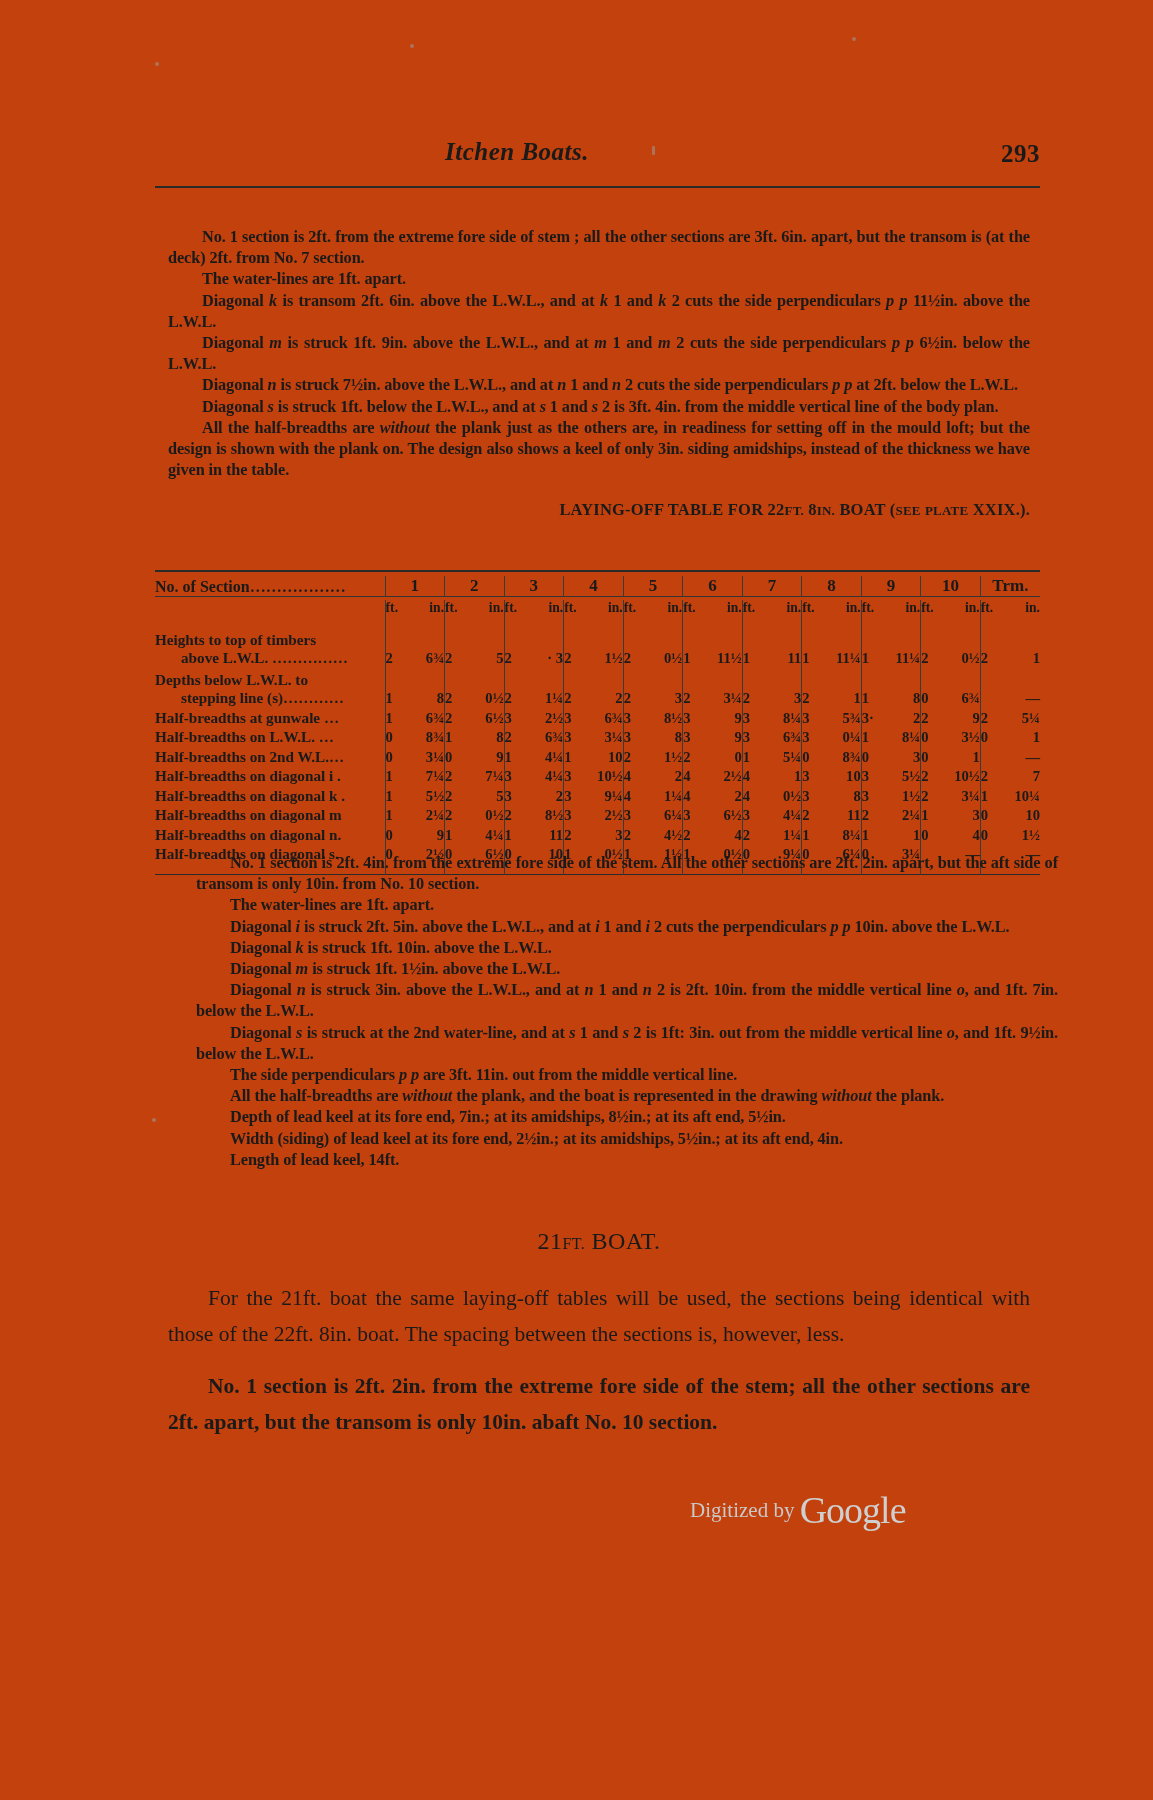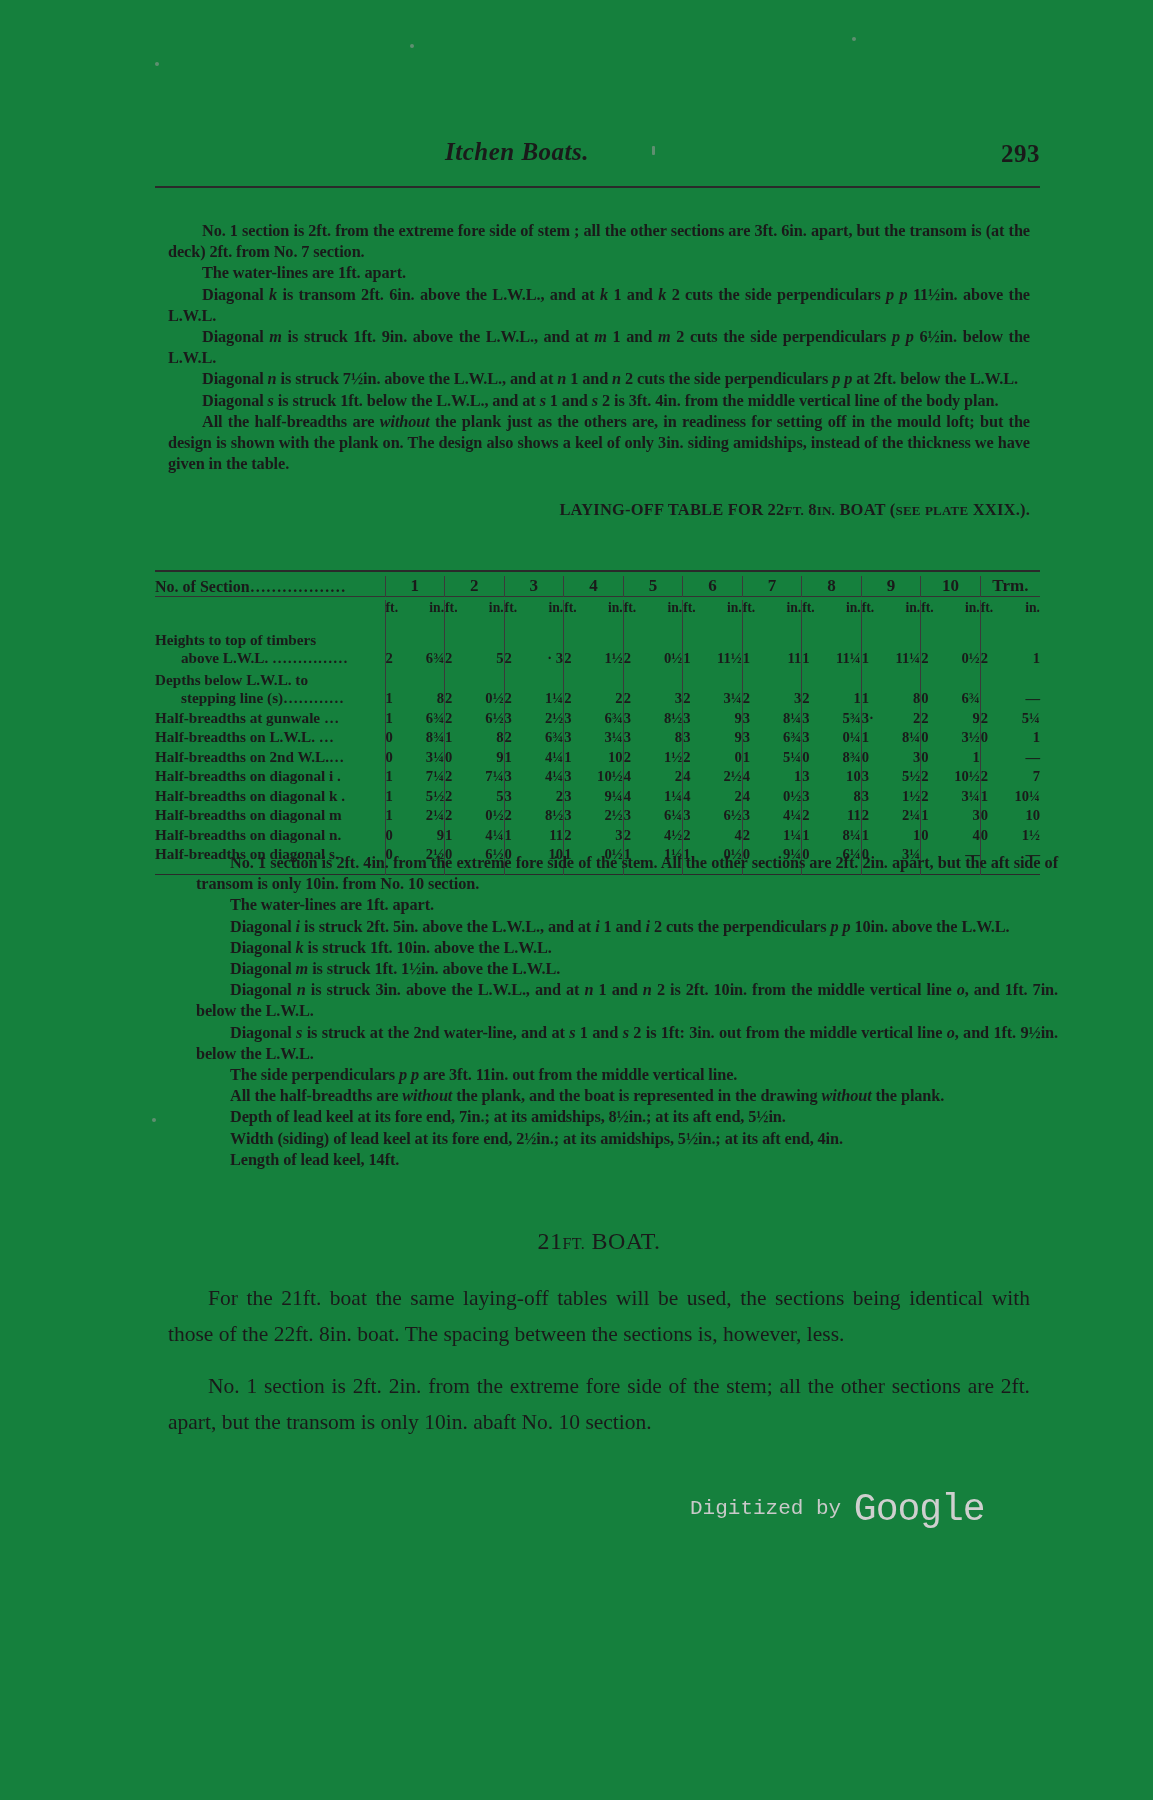--- a/index.html
+++ b/index.html
@@ -13,21 +13,21 @@
     position: relative;
     font-family: "Liberation Serif", "DejaVu Serif", serif;
     color: #1a1a1a;
     overflow: hidden;
   }
   .page {
     position: absolute;
     left: 0; top: 0;
     width: 1153px;
     height: 1800px;
-    background: #15803d;
+    background: #c2410c;
   }
 
   
   .runhead {
     position: absolute;
     left: 155px;
     top: 138px;
     width: 885px;
     height: 40px;
   }
@@ -68,21 +68,21 @@
     text-align: justify;
     text-justify: inter-word;
     letter-spacing: -0.1px;
   }
   .body-block p {
     margin: 0;
     text-indent: 34px;
   }
   .it { font-style: italic; }
 
-  #block-1 { top: 220px; }
+  #block-1 { top: 226px; }
   #block-2 { top: 852px; margin-left: 28px; }
 
   
   .table-caption {
     position: absolute;
     left: 168px;
     top: 500px;
     width: 862px;
     text-align: right;
     font-weight: 700;
@@ -166,30 +166,30 @@
     position: absolute;
     left: 168px;
     width: 862px;
     font-size: 21.5px;
     line-height: 36px;
     text-align: justify;
     letter-spacing: 0px;
   }
   .big-block p { margin: 0; text-indent: 40px; }
   #big-1 { top: 1280px; }
-  #big-2 { top: 1368px; }
+  #big-2 { top: 1368px; font-weight: bold; }
 
   
   .watermark {
     position: absolute;
     left: 690px;
     top: 1488px;
     font-size: 21px;
     color: #c9c9c9;
-    font-family: Liberation Mono, monospace;
+    font-family: Liberation Serif, serif;
     text-align: right;
   }
   .watermark .g1 { font-size: 38px; color: #cfcfcf; vertical-align: -6px; letter-spacing: -1px; }
 
   
   .speck {
     position: absolute;
     background: #9a9a9a;
     border-radius: 50%;
     opacity: .55;

